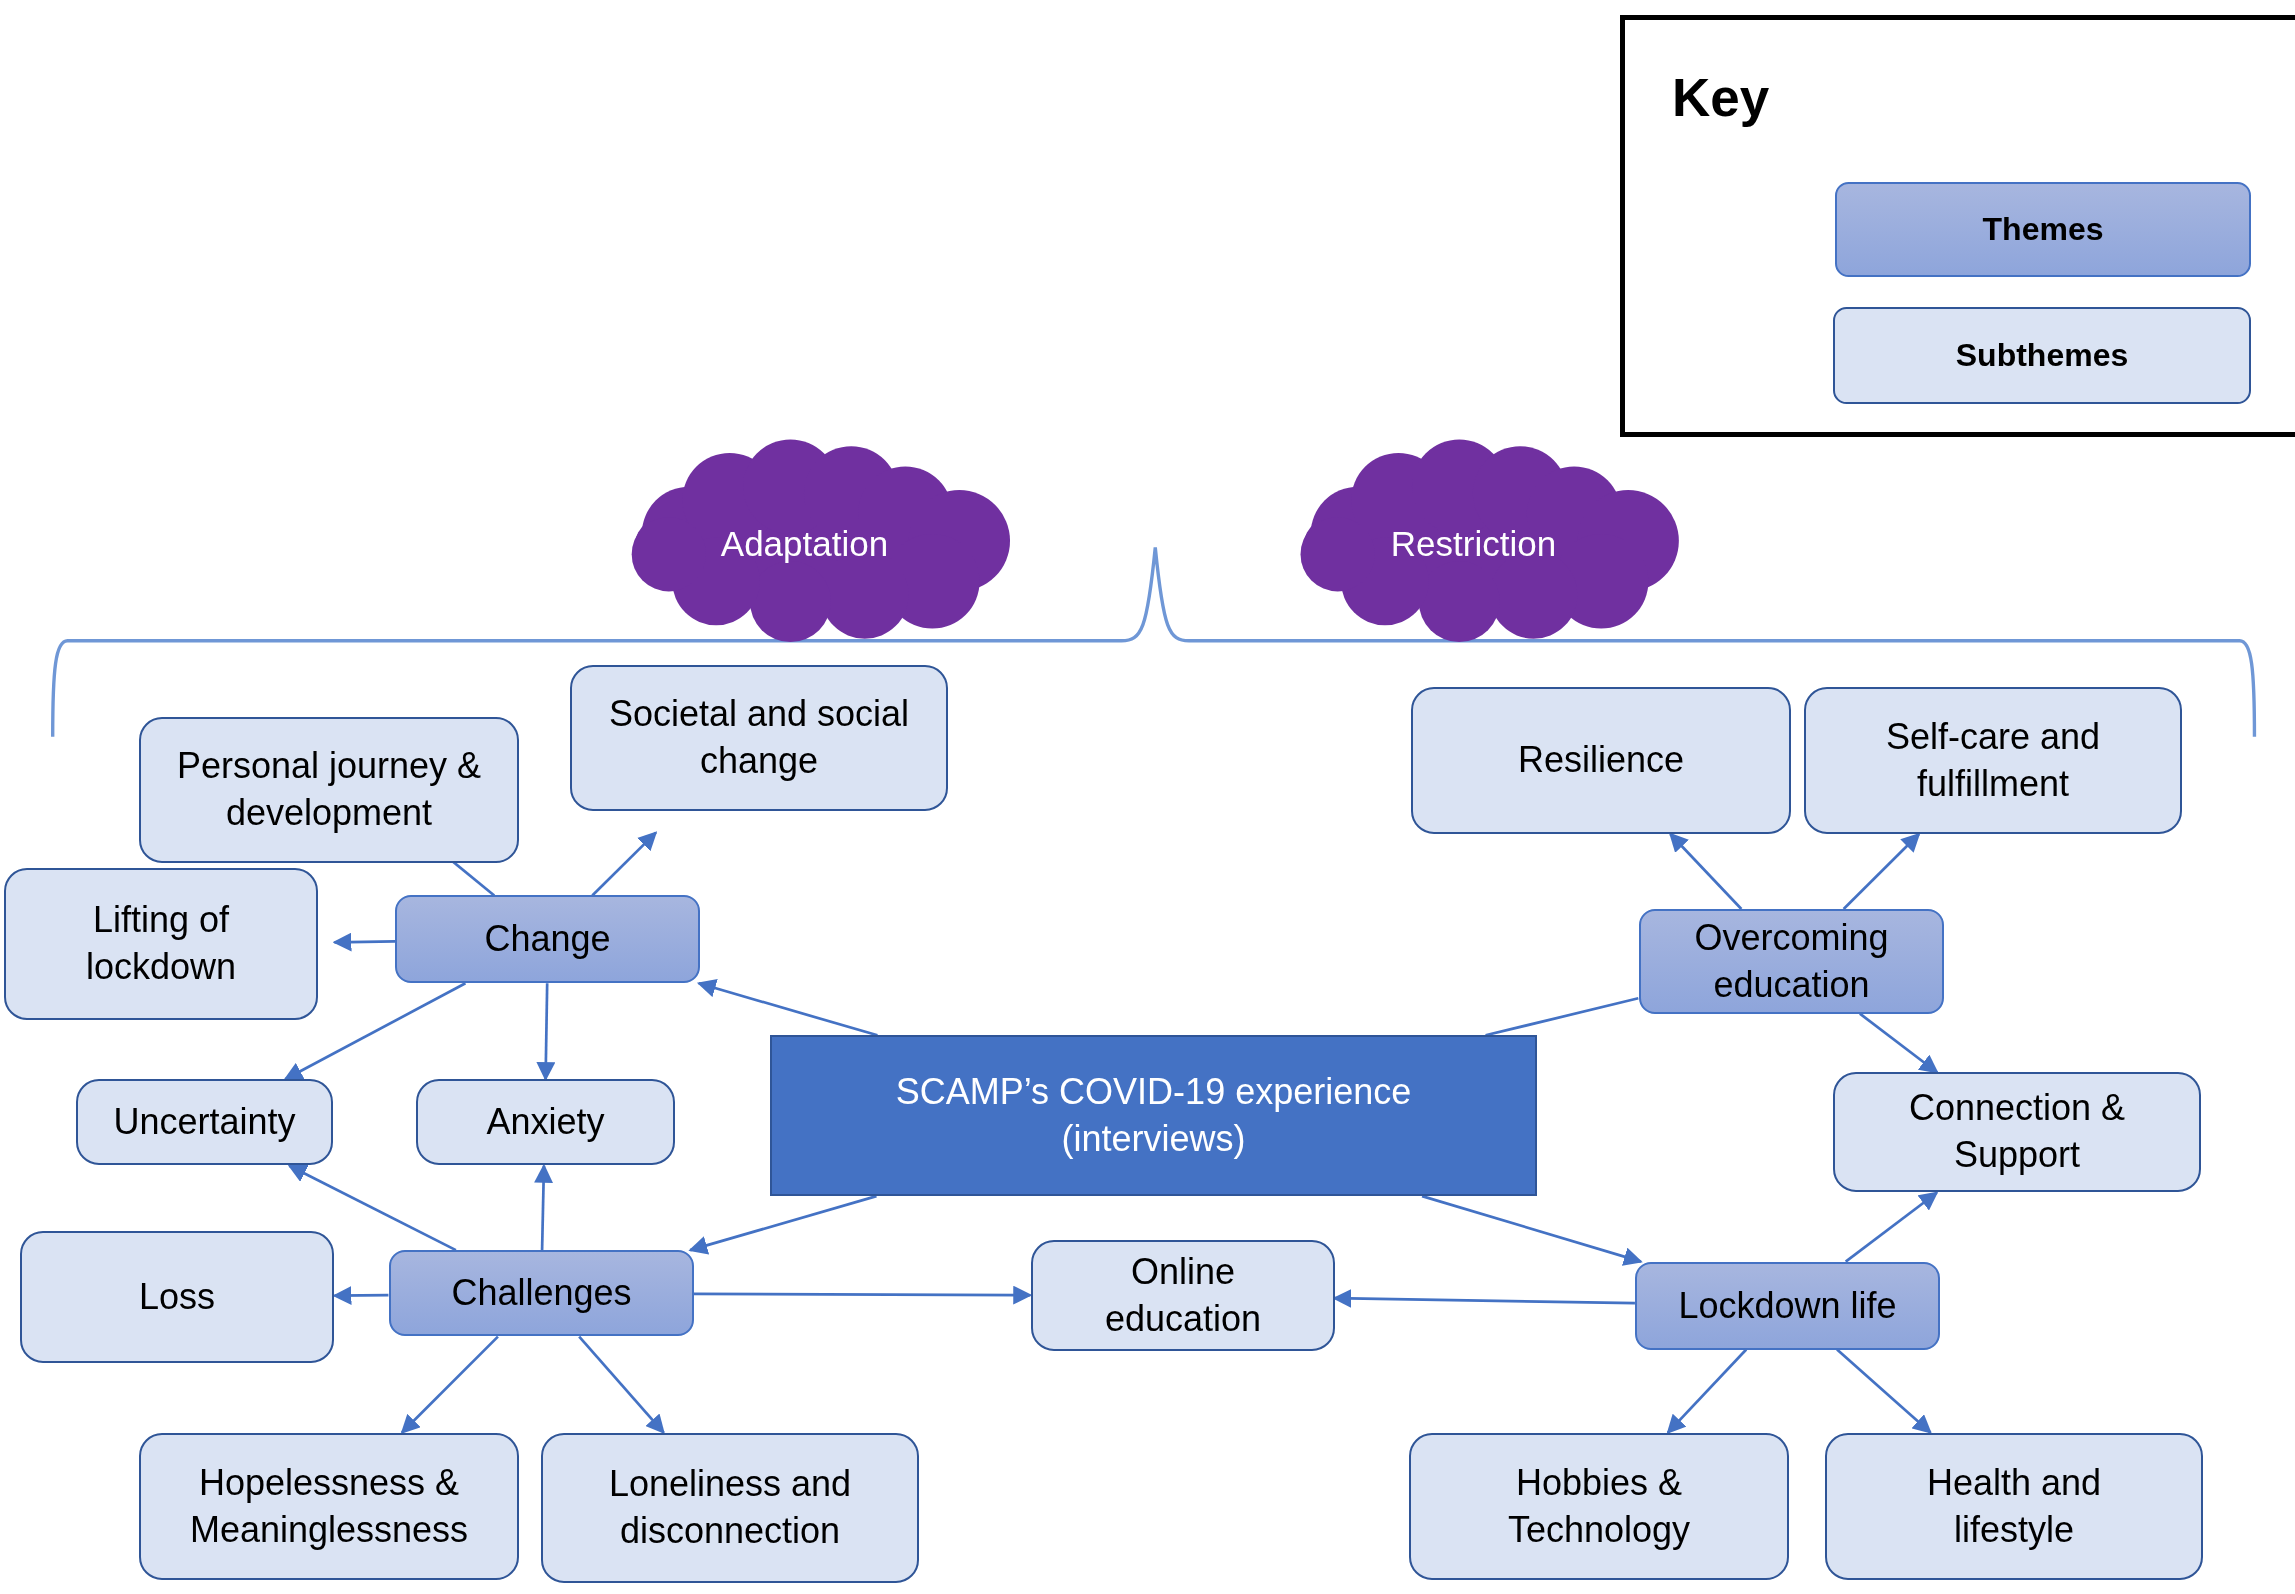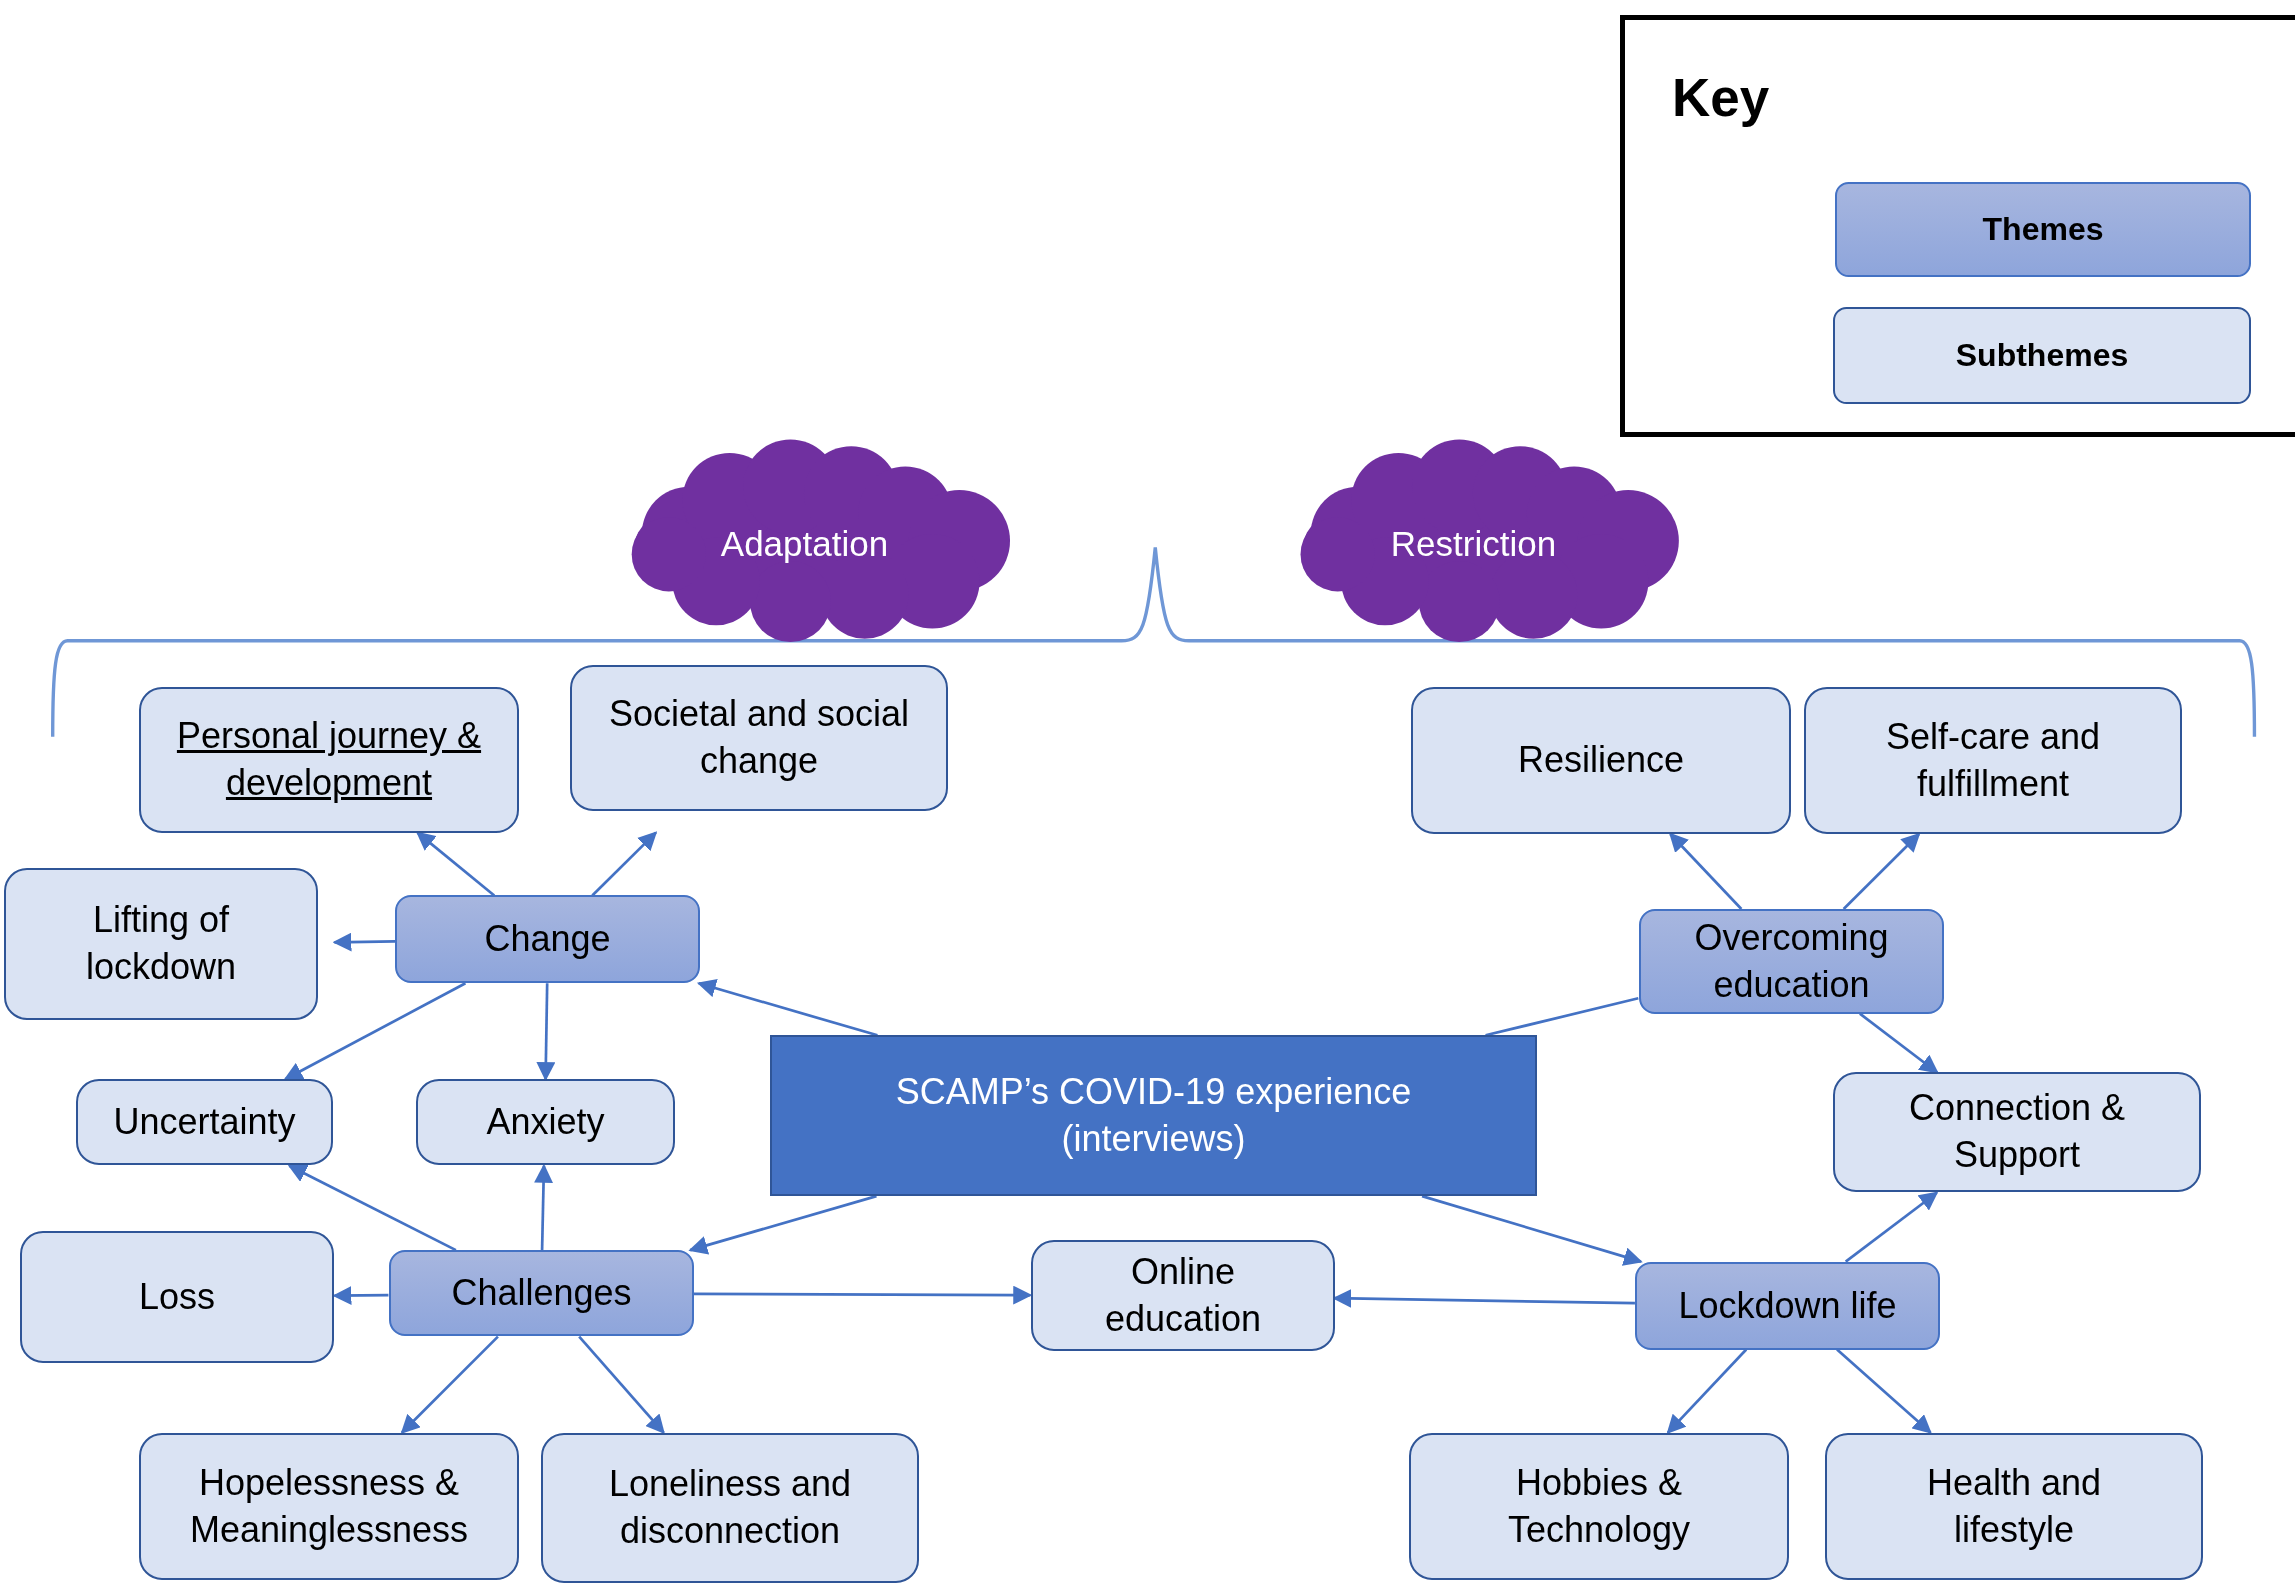--- a/index.html
+++ b/index.html
@@ -115,21 +115,21 @@
 
 <div class="node center" id="n-center" style="left:770px;top:1035px;width:767px;height:161px;">SCAMP’s COVID-19 experience
 (interviews)</div>
 
 <div class="node theme" id="n-change" style="left:395px;top:895px;width:305px;height:88px;">Change</div>
 <div class="node theme" id="n-challenges" style="left:389px;top:1250px;width:305px;height:86px;">Challenges</div>
 <div class="node theme" id="n-overcoming" style="left:1639px;top:909px;width:305px;height:105px;">Overcoming
 education</div>
 <div class="node theme" id="n-lockdown" style="left:1635px;top:1262px;width:305px;height:88px;">Lockdown life</div>
 
-<div class="node sub" id="n-personal" style="left:139px;top:687px;width:380px;height:146px;text-decoration:underline;">Personal journey &amp;
+<div class="node sub" id="n-personal" style="left:139px;top:717px;width:380px;height:146px;">Personal journey &amp;
 development</div>
 <div class="node sub" id="n-societal" style="left:541px;top:665px;width:378px;height:146px;margin-left:29px;">Societal and social
 change</div>
 <div class="node sub" id="n-lifting" style="left:4px;top:868px;width:314px;height:152px;">Lifting of
 lockdown</div>
 <div class="node sub" id="n-uncertainty" style="left:76px;top:1079px;width:257px;height:86px;">Uncertainty</div>
 <div class="node sub" id="n-anxiety" style="left:416px;top:1079px;width:259px;height:86px;">Anxiety</div>
 <div class="node sub" id="n-loss" style="left:20px;top:1231px;width:314px;height:132px;">Loss</div>
 <div class="node sub" id="n-hopelessness" style="left:139px;top:1433px;width:380px;height:147px;">Hopelessness &amp;
 Meaninglessness</div>

